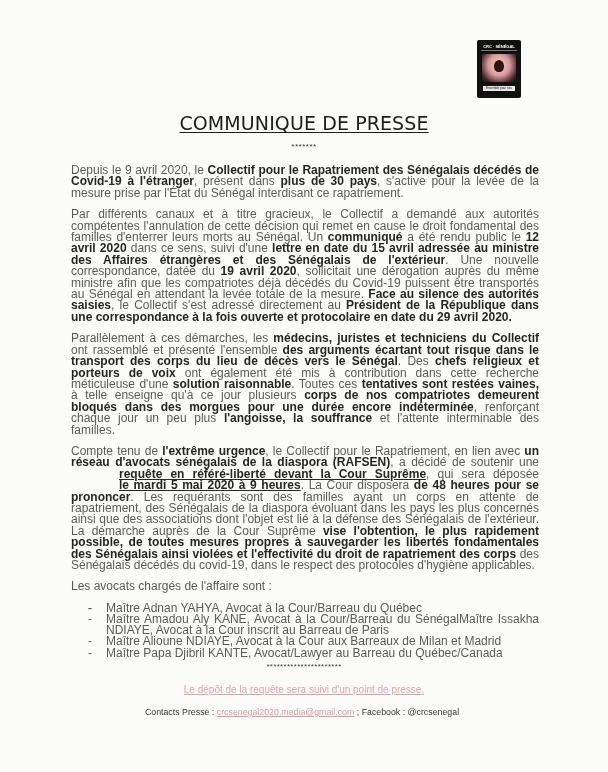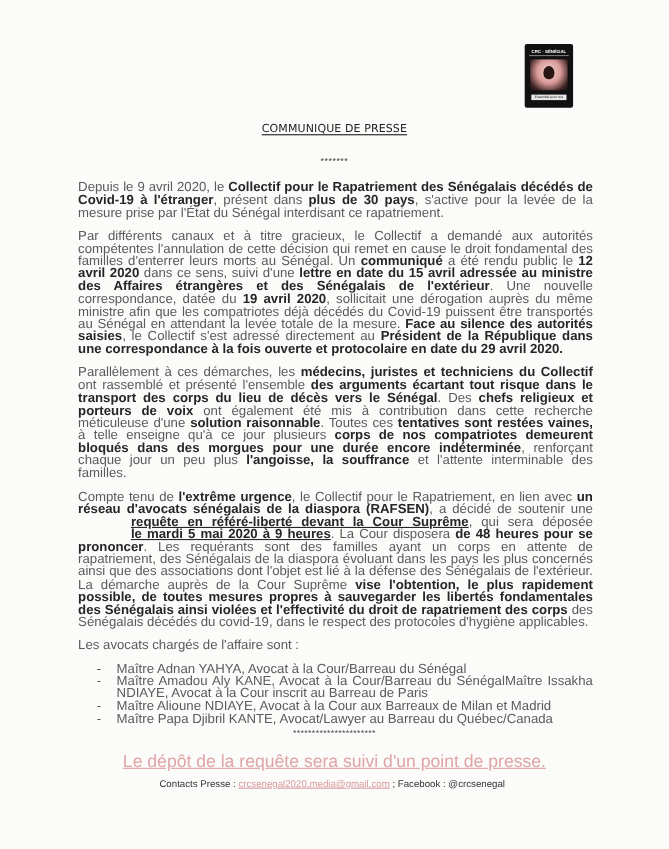--- a/index.html
+++ b/index.html
@@ -27,21 +27,21 @@
   .logo-face {
     position: absolute; left: 12px; top: 6px; width: 10px; height: 12px;
     background: #2a1414; border-radius: 50% 50% 45% 45%;
   }
   .logo-bottom {
     position: absolute; left: 6px; top: 46px; width: 32px; height: 5px;
     background: #e7e7e7; font-size: 3px; line-height: 5px; text-align: center; color: #111;
   }
   .title {
     position: absolute; left: 0; width: 608px; top: 112px; text-align: center;
-    font-family: "DejaVu Sans", sans-serif; font-size: 10px; color: #1d1d1d;
+    font-family: "DejaVu Sans", sans-serif; font-size: 19px; color: #1d1d1d;
     text-decoration: underline; text-underline-offset: 2px; letter-spacing: 0.1px;
   }
   .stars-top {
     position: absolute; left: 0; width: 608px; top: 142px; text-align: center;
     font-size: 8px; color: #333; letter-spacing: 0.5px;
   }
   .body {
     position: absolute; left: 71px; width: 468px; top: 165px;
     font-size: 12px; line-height: 11.4px; color: #5a5a5a; text-align: justify;
   }
@@ -50,21 +50,21 @@
   .body u { text-decoration: underline; padding-left: 48px; }
   .list { margin: 10px 0 0 0; padding: 0; list-style: none; }
   .list li { position: relative; padding-left: 35px; margin: 0; line-height: 11.2px; text-align: left; }
   .list li .dash { position: absolute; left: 17px; top: 0; }
   .stars-bottom {
     position: absolute; left: 0; width: 608px; top: 662px; text-align: center;
     font-size: 8px; color: #444; letter-spacing: 0.3px;
   }
   .press-point {
     position: absolute; left: 0; width: 608px; top: 684px; text-align: center;
-    font-size: 16px; color: #e0a3a6; text-decoration: underline;
+    font-size: 10px; color: #e0a3a6; text-decoration: underline;
   }
   .contacts {
     position: absolute; left: 0; width: 604px; top: 707px; text-align: center;
     font-size: 8.8px; color: #333;
   }
   .contacts .email { color: #d99a9e; text-decoration: underline; }
 </style>
 </head>
 <body>
 
@@ -82,21 +82,21 @@
   <div class="stars-top">*******</div>
 
   <div class="body">
     <p>Depuis le 9 avril 2020, le <b>Collectif pour le Rapatriement des Sénégalais décédés de Covid-19 à l'étranger</b>, présent dans <b>plus de 30 pays</b>, s'active pour la levée de la mesure prise par l'État du Sénégal interdisant ce rapatriement.</p>
     <p>Par différents canaux et à titre gracieux, le Collectif a demandé aux autorités compétentes l'annulation de cette décision qui remet en cause le droit fondamental des familles d'enterrer leurs morts au Sénégal. Un <b>communiqué</b> a été rendu public le <b>12 avril 2020</b> dans ce sens, suivi d'une <b>lettre en date du 15 avril adressée au ministre des Affaires étrangères et des Sénégalais de l'extérieur</b>. Une nouvelle correspondance, datée du <b>19 avril 2020</b>, sollicitait une dérogation auprès du même ministre afin que les compatriotes déjà décédés du Covid-19 puissent être transportés au Sénégal en attendant la levée totale de la mesure. <b>Face au silence des autorités saisies</b>, le Collectif s'est adressé directement au <b>Président de la République dans une correspondance à la fois ouverte et protocolaire en date du 29 avril 2020.</b></p>
     <p>Parallèlement à ces démarches, les <b>médecins, juristes et techniciens du Collectif</b> ont rassemblé et présenté l'ensemble <b>des arguments écartant tout risque dans le transport des corps du lieu de décès vers le Sénégal</b>. Des <b>chefs religieux et porteurs de voix</b> ont également été mis à contribution dans cette recherche méticuleuse d'une <b>solution raisonnable</b>. Toutes ces <b>tentatives sont restées vaines,</b> à telle enseigne qu'à ce jour plusieurs <b>corps de nos compatriotes demeurent bloqués dans des morgues pour une durée encore indéterminée</b>, renforçant chaque jour un peu plus <b>l'angoisse, la souffrance</b> et l'attente interminable des familles.</p>
     <p>Compte tenu de <b>l'extrême urgence</b>, le Collectif pour le Rapatriement, en lien avec <b>un réseau d'avocats sénégalais de la diaspora (RAFSEN)</b>, a décidé de soutenir une <b><u>requête en référé-liberté devant la Cour Suprême</u></b>, qui sera déposée <b><u>le mardi 5 mai 2020 à 9 heures</u></b>. La Cour disposera <b>de 48 heures pour se prononcer</b>. Les requérants sont des familles ayant un corps en attente de rapatriement, des Sénégalais de la diaspora évoluant dans les pays les plus concernés ainsi que des associations dont l'objet est lié à la défense des Sénégalais de l'extérieur. La démarche auprès de la Cour Suprême <b>vise l'obtention, le plus rapidement possible, de toutes mesures propres à sauvegarder les libertés fondamentales des Sénégalais ainsi violées et l'effectivité du droit de rapatriement des corps</b> des Sénégalais décédés du covid-19, dans le respect des protocoles d'hygiène applicables.</p>
     <p style="margin-bottom:0">Les avocats chargés de l'affaire sont :</p>
     <ul class="list">
       <li><span class="dash">-</span></li>
-      <li><span class="dash">-</span><span>Maître Adnan YAHYA, Avocat à la Cour/Barreau du Sénégal</span></li>
+      <li><span class="dash">-</span><span>Maître Adnan YAHYA, Avocat à la Cour/Barreau du Québec</span></li>
       <li style="text-align:justify"><span class="dash">-</span><span>Maître Amadou Aly KANE, Avocat à la Cour/Barreau du SénégalMaître Issakha NDIAYE, Avocat à la Cour inscrit au Barreau de Paris</span></li>
       <li><span class="dash">-</span><span>Maître Alioune NDIAYE, Avocat à la Cour aux Barreaux de Milan et Madrid</span></li>
       <li><span class="dash">-</span><span>Maître Papa Djibril KANTE, Avocat/Lawyer au Barreau du Québec/Canada</span></li>
     </ul>
   </div>
 
   <div class="stars-bottom">**********************</div>
   <div class="press-point">Le dépôt de la requête sera suivi d'un point de presse.</div>
 
   <div class="contacts">

